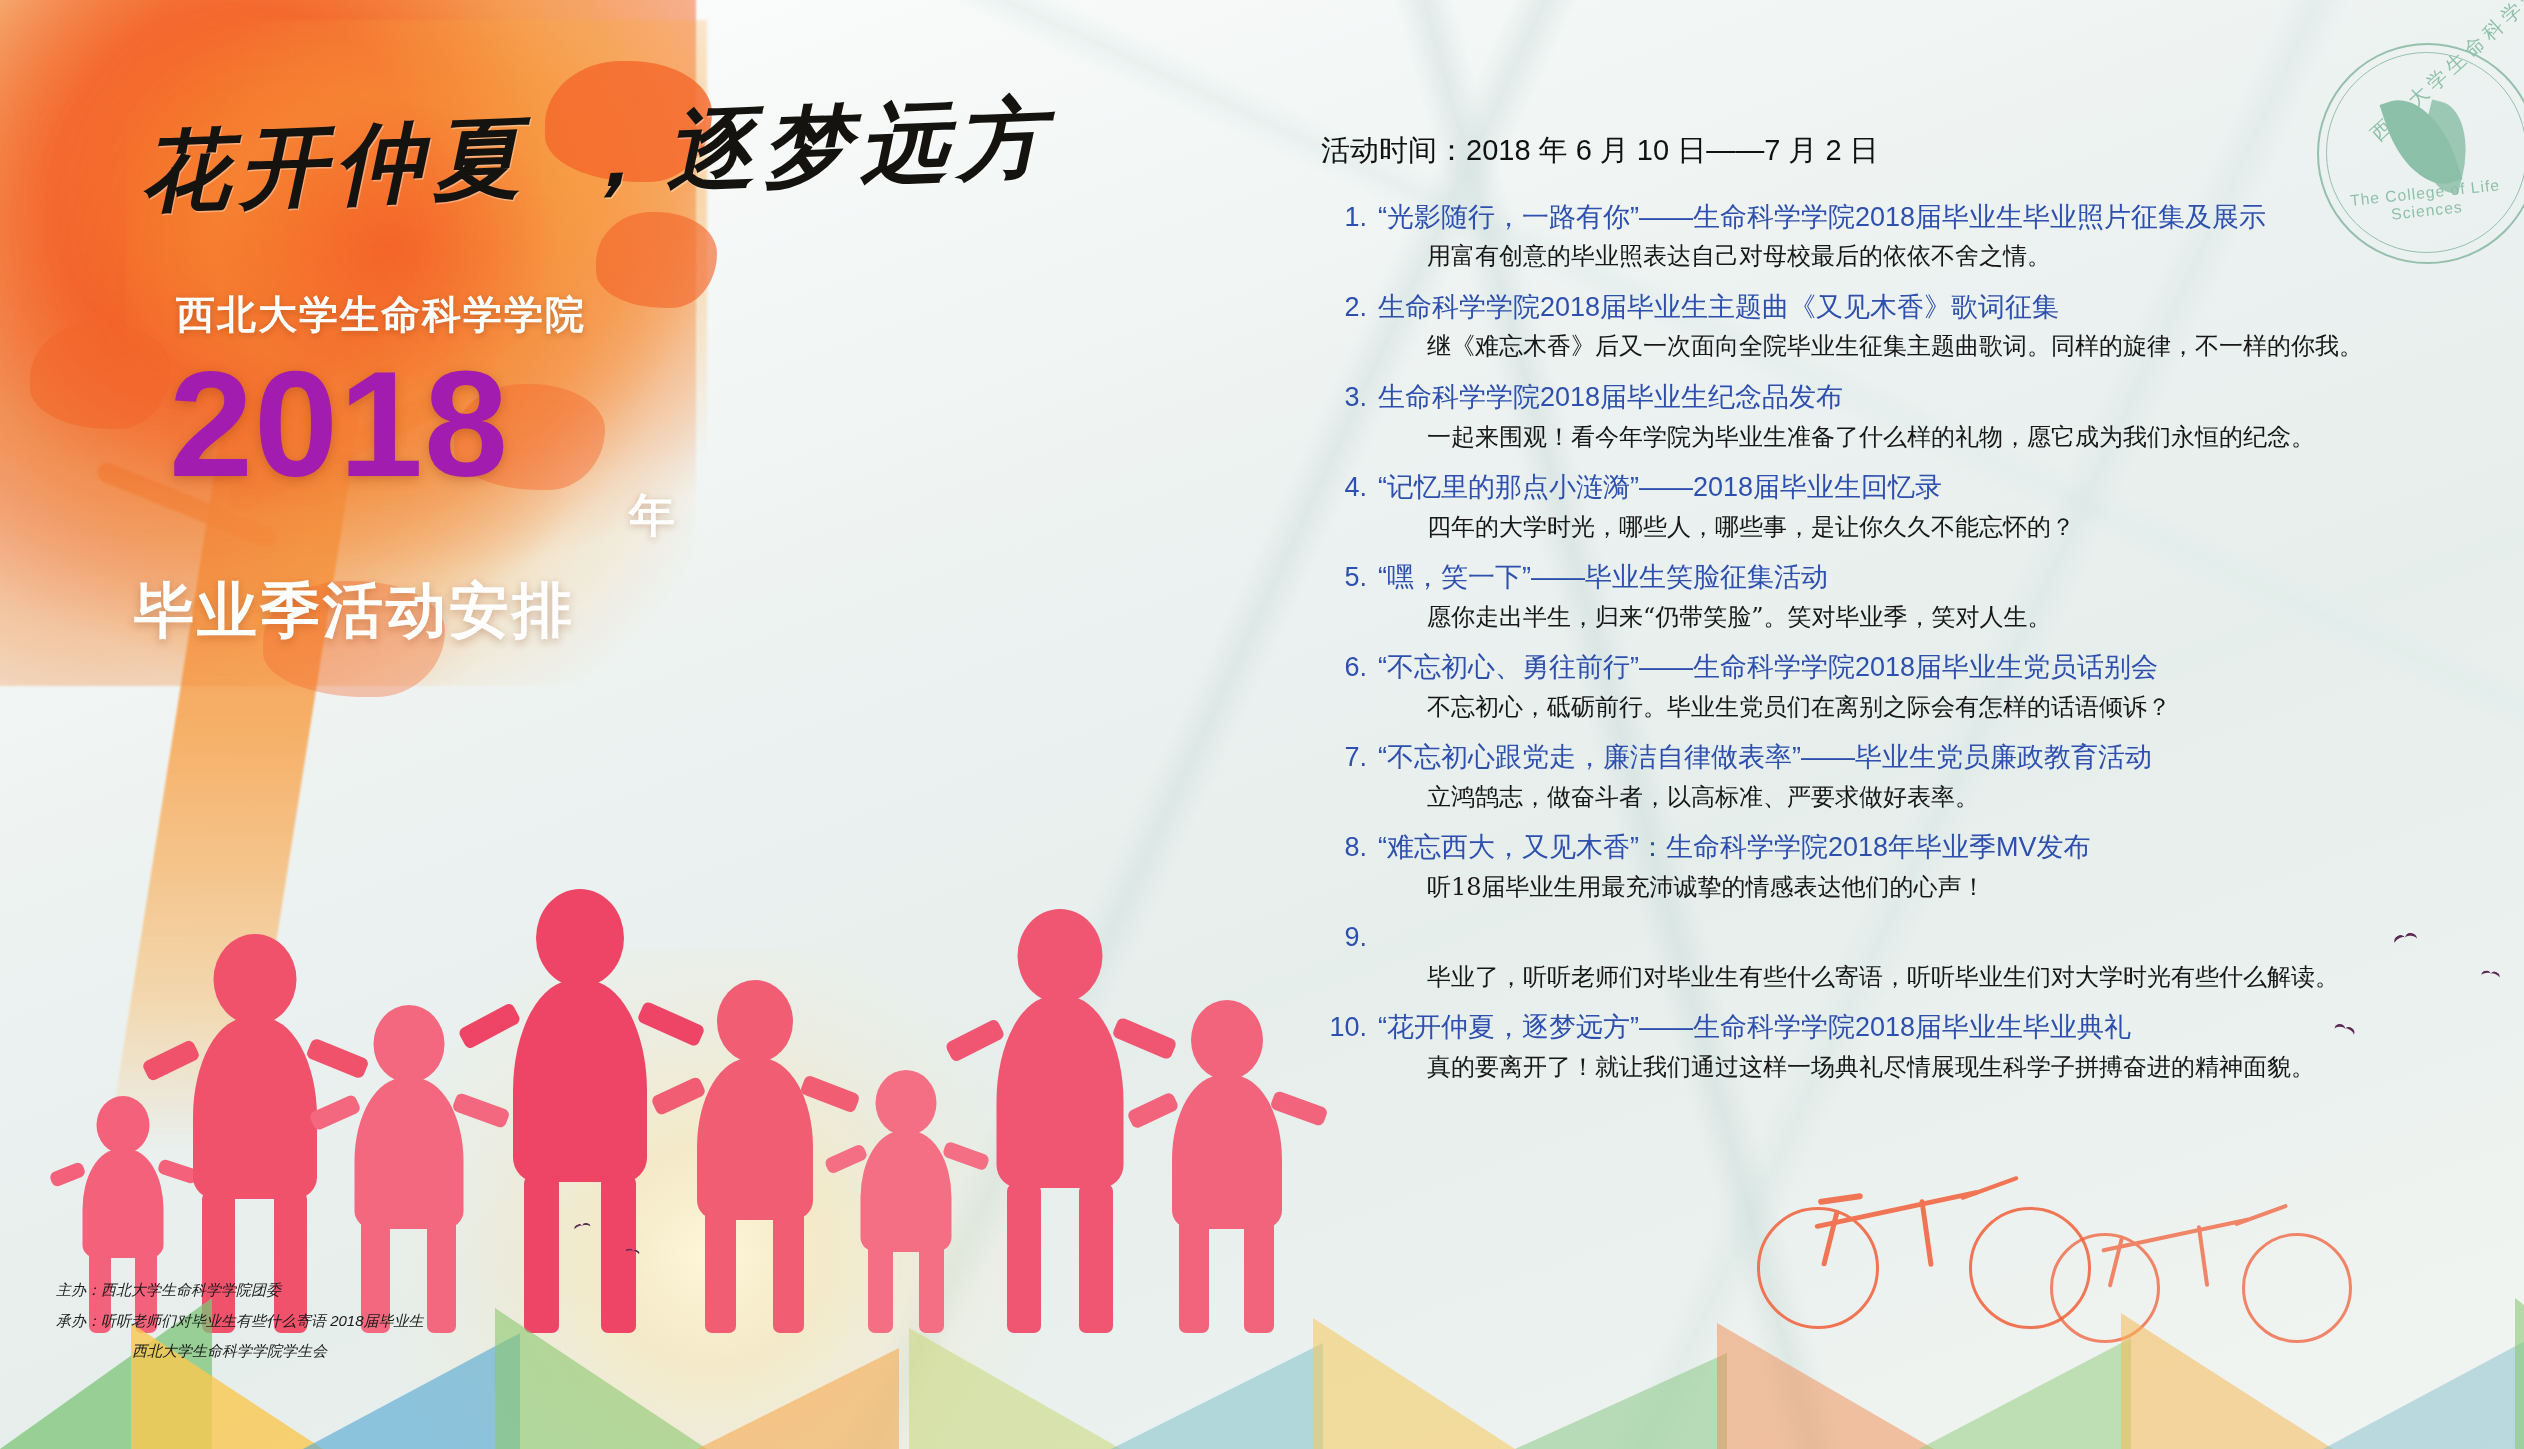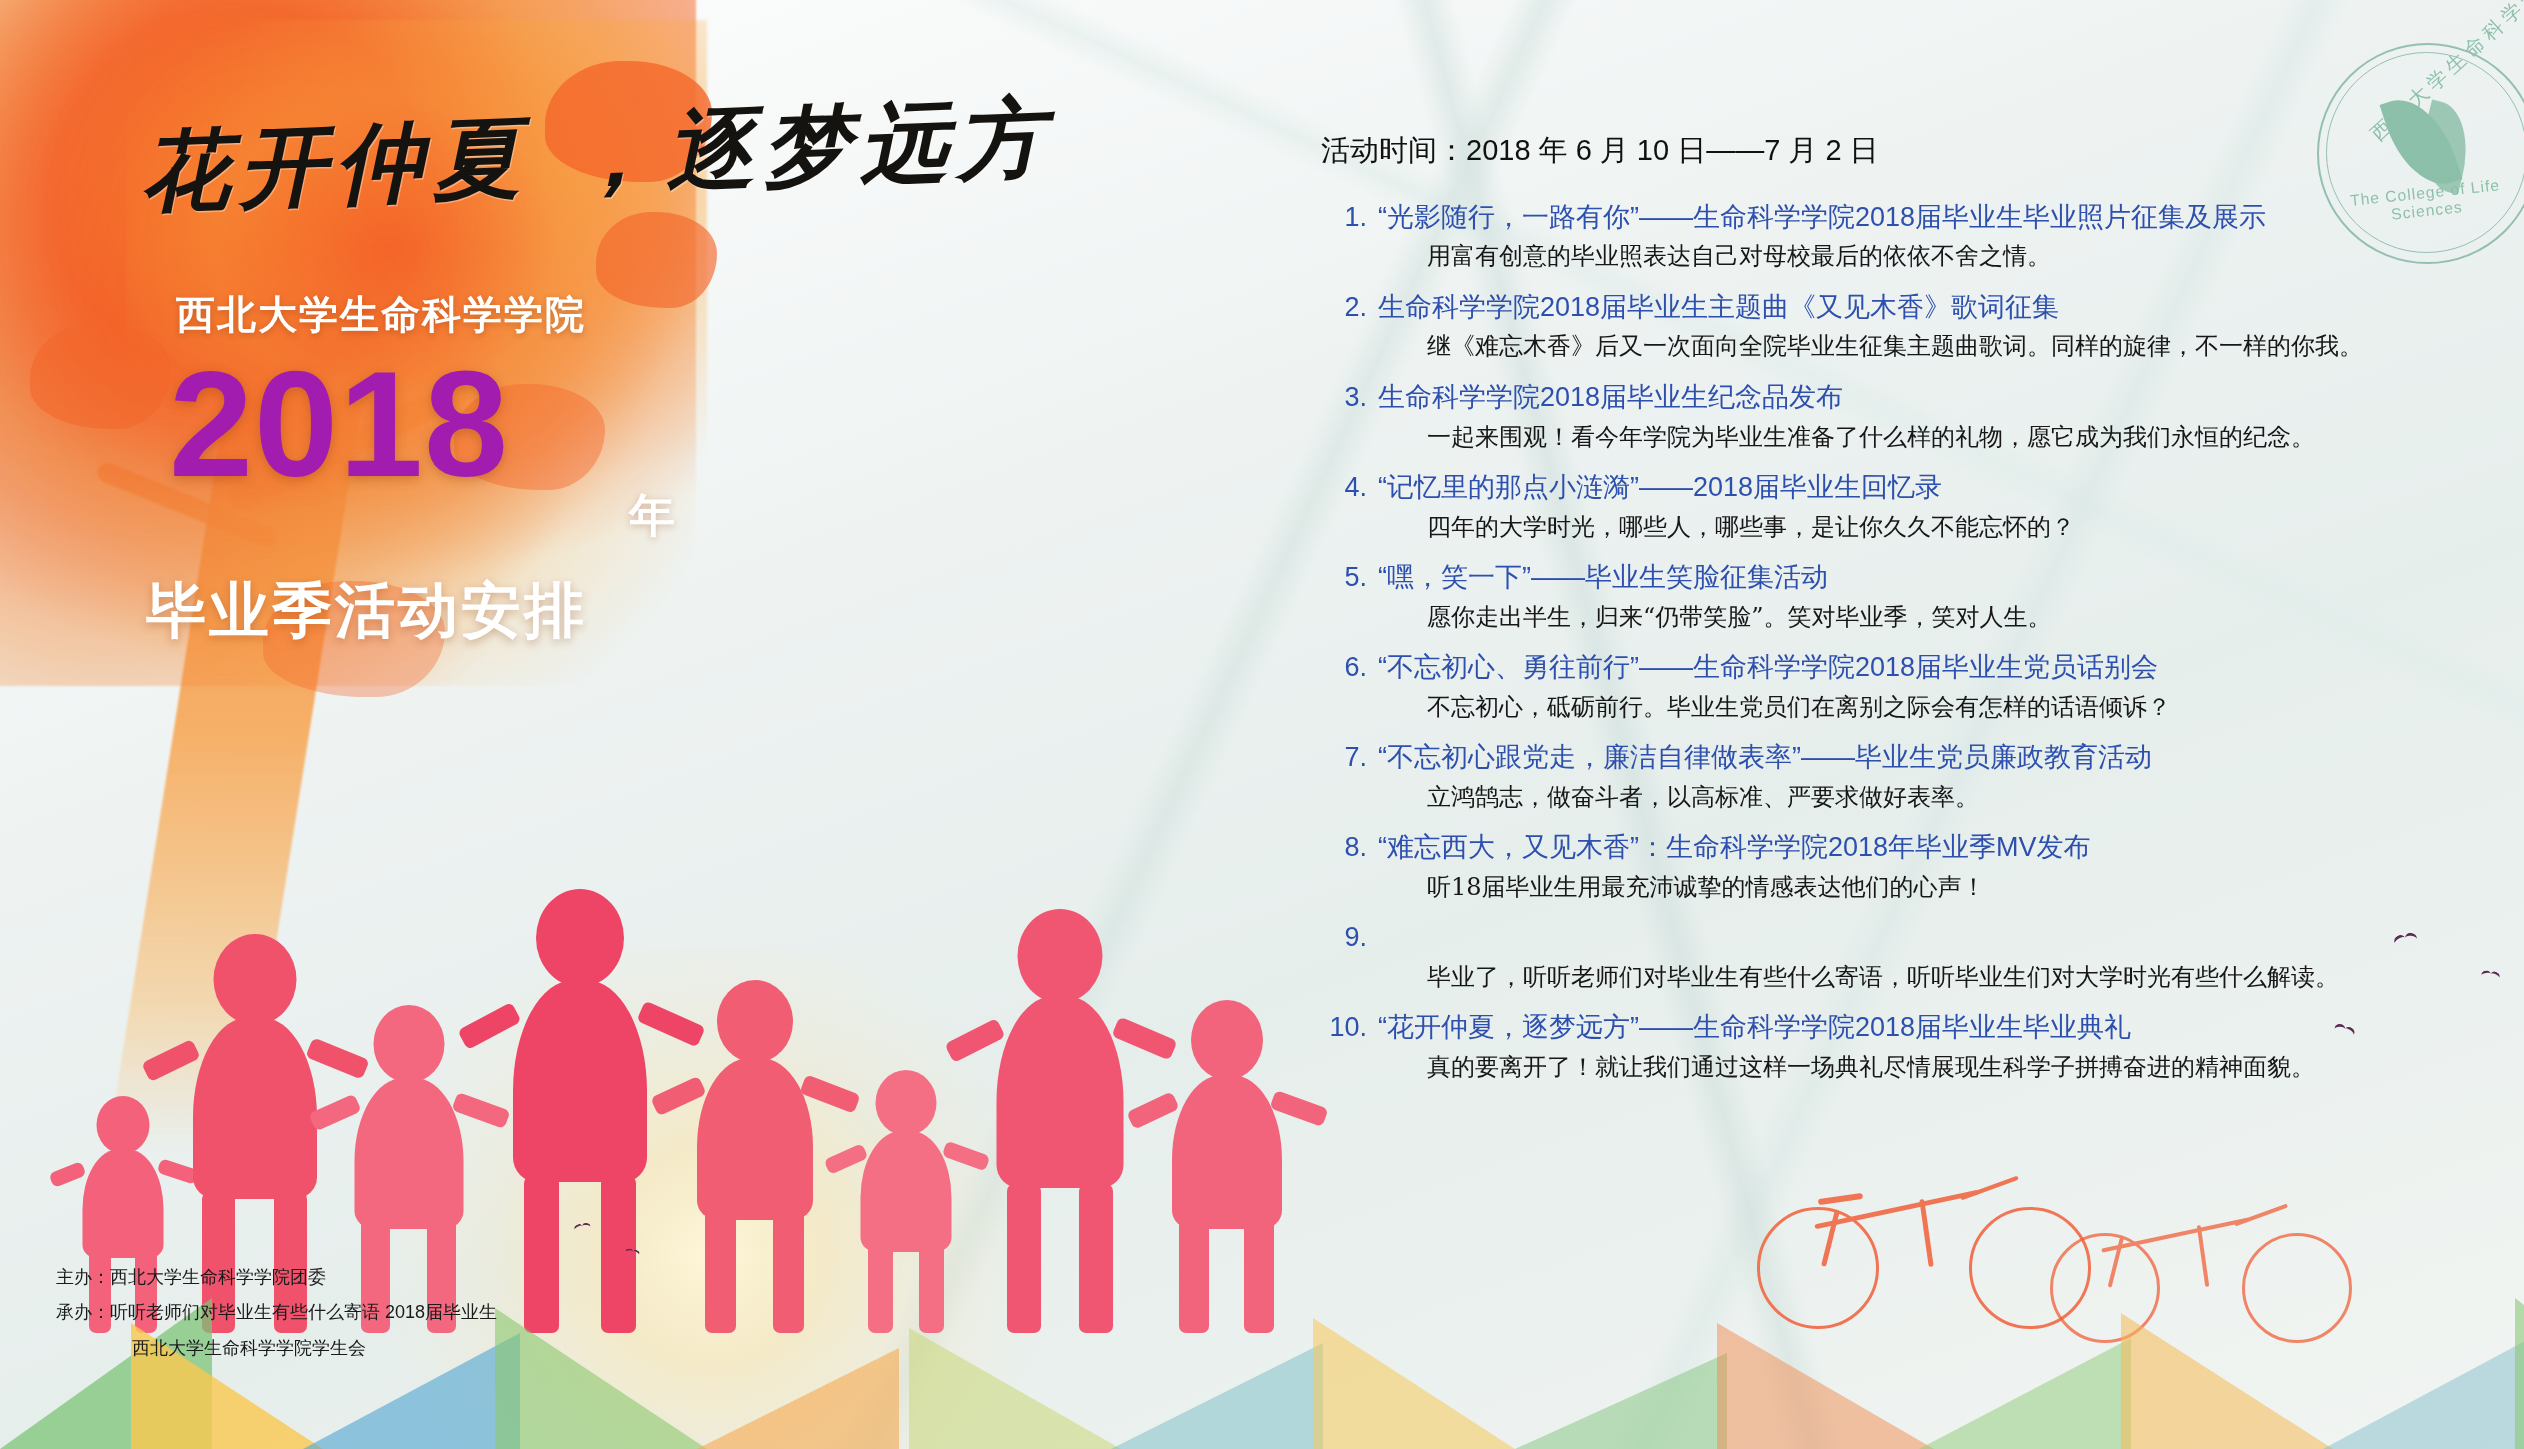--- a/index.html
+++ b/index.html
@@ -216,39 +216,40 @@
     position: absolute;
     left: 629px;
     top: 485px;
     font-size: 46px;
     font-weight: bold;
     color: #ffffff;
     text-shadow: 0 2px 7px rgba(140,60,15,0.3);
   }
   .subtitle-big {
     position: absolute;
-    left: 146px;
+    left: 134px;
     top: 571px;
     font-size: 60px;
     font-weight: bold;
     color: #ffffff;
     letter-spacing: 3px;
     white-space: nowrap;
     text-shadow: 0 2.5px 9px rgba(140,60,15,0.32);
   }
 
   
   .credits {
     position: absolute;
     left: 56px;
     bottom: 81px;
     color: #1a1a1a;
-    font-size: 18px;
+    font-size: 15px;
     line-height: 1.75;
     white-space: nowrap;
+    font-style: italic;
   }
   .credits div { margin-bottom: 4px; }
   .credits .indent { padding-left: 76px; }
 
   
   .program {
     position: absolute;
     left: 1321px;
     top: 131px;
     width: 1293px;

